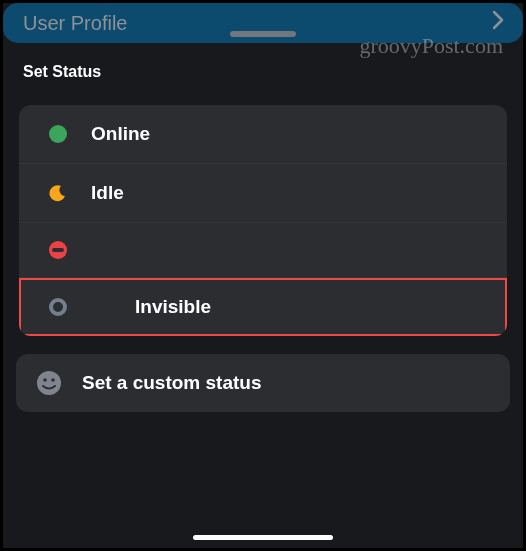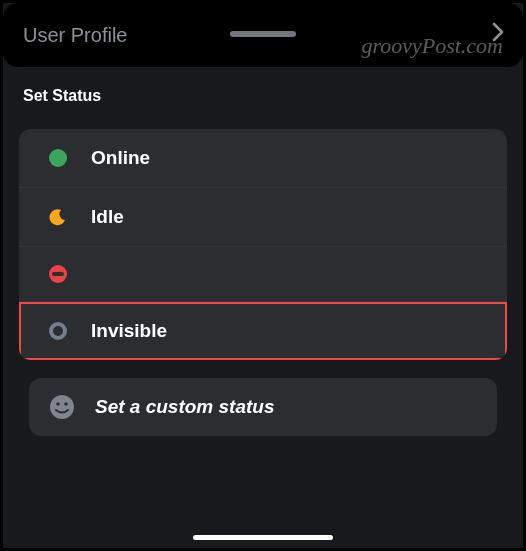--- a/index.html
+++ b/index.html
@@ -11,22 +11,22 @@
       color: #dcddde;
       position: relative;
       overflow: hidden;
       border: 3px solid #000;
     }
     .header-row {
       display: flex;
       align-items: center;
       justify-content: space-between;
       padding: 12px 18px 12px 20px;
-      background: #000000;
-      height: 64px;
+      background: #0c4a6e;
+      height: 40px;
       border-radius: 15px;
     }
     .header-title {
       color: #8e9297;
       font-size: 20px;
       font-weight: 400;
     }
     .drag-handle {
       position: absolute;
       top: 28px;
@@ -53,21 +53,21 @@
       background: #2b2d31;
       border-radius: 12px;
       overflow: hidden;
     }
     .status-row {
       display: flex;
       align-items: center;
       padding: 18px 30px;
       border-bottom: 1px solid rgba(255,255,255,0.04);
     }
-    .status-row:last-child { border-bottom: none; }
+    .status-row:last-child { border-bottom: none; gap: 44px; }
     .status-row.highlighted {
       outline: 2px solid #f04747;
       outline-offset: -2px;
     }
     .status-icon {
       width: 18px;
       height: 18px;
       margin-right: 24px;
       flex-shrink: 0;
     }
@@ -96,27 +96,26 @@
       display: flex;
       align-items: center;
       justify-content: center;
     }
     .status-label {
       color: #ffffff;
       font-size: 19px;
       font-weight: 600;
     }
     .custom-panel {
-      margin: 0 26px;
+      margin: 0 13px;
       background: #2b2d31;
       border-radius: 12px;
       padding: 16px 20px;
       display: flex;
       align-items: center;
-      font-style: italic;
     }
     .emoji-icon {
       width: 26px;
       height: 26px;
       margin-right: 20px;
       color: #80848e;
       font-size: 26px;
       line-height: 26px;
       display: flex;
       align-items: center;
@@ -134,21 +133,20 @@
       width: 140px;
       height: 5px;
       background: #ffffff;
       border-radius: 3px;
     }
     .watermark {
       position: absolute;
       top: 30px;
       right: 20px;
       font-family: Georgia, serif;
-      font-style: italic;
       color: rgba(200,200,200,0.45);
       font-size: 22px;
       pointer-events: none;
     }
   </style>
 </head>
 <body>
 
 <div class="header-row">
   <span class="header-title">User Profile</span>

